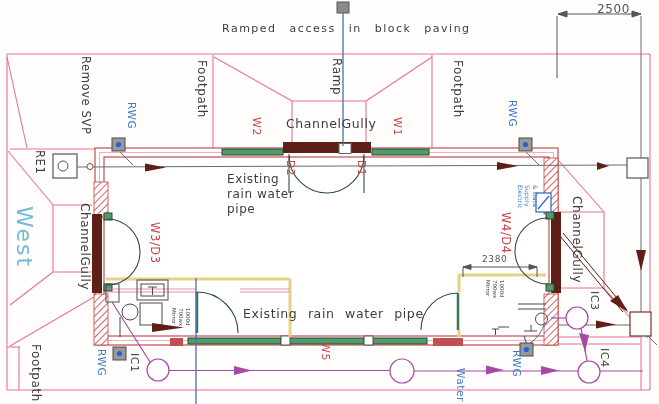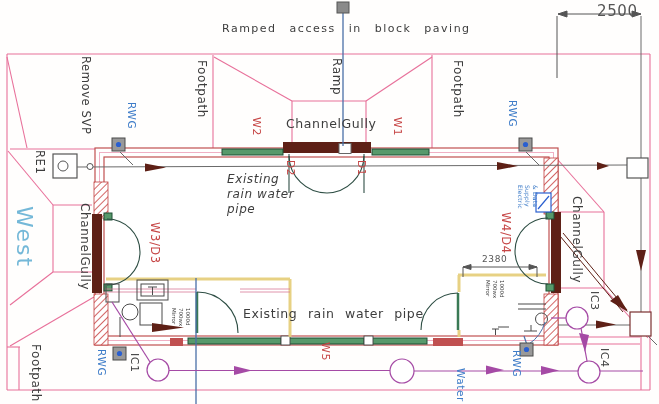--- a/index.html
+++ b/index.html
@@ -222,21 +222,21 @@
   <g fill="#a54aa5">
     <polygon points="234,366 252,370.5 234,375"></polygon>
     <polygon points="486,365.5 504,370 486,374.5"></polygon>
     <polygon points="541,366 559,370.5 541,375"></polygon>
     <polygon points="579,333 589,335 585,352"></polygon>
   </g>
 </svg>
 
 <div class="lbl dkgray" style="left:222px;top:22px;font-size:11px;letter-spacing:1.5px;word-spacing:8px;">Ramped access in block paving</div>
 
-<div class="lbl" style="left:597px;top:2px;font-size:15px;color:#555;">2500</div>
+<div class="lbl" style="left:597px;top:2px;font-size:12px;color:#555;">2500</div>
 
 <div class="lbl v dkgray" style="left:79px;top:56px;font-size:11.5px;height:95px;">Remove SVP</div>
 
 <div class="lbl v dkgray" style="left:194px;top:60px;font-size:12px;height:82px;">Footpath</div>
 
 <div class="lbl v dkgray" style="left:329px;top:58px;font-size:12px;height:46px;">Ramp</div>
 
 <div class="lbl v dkgray" style="left:450px;top:60px;font-size:12px;height:78px;">Footpath</div>
 
 <div class="lbl v blue" style="left:125px;top:102px;font-size:10.5px;height:38px;">RWG</div>
@@ -248,21 +248,21 @@
 <div class="lbl dkgray" style="left:286px;top:116px;font-size:12.5px;">ChannelGully</div>
 
 <div class="lbl v red" style="left:390px;top:117px;font-size:11px;height:28px;">W1</div>
 
 <div class="lbl v dkgray" style="left:33px;top:150px;font-size:11.5px;height:38px;">RE1</div>
 
 <div class="lbl v red" style="left:284px;top:160px;font-size:10.5px;height:28px;">D2</div>
 
 <div class="lbl v red" style="left:355px;top:160px;font-size:10.5px;height:28px;">D1</div>
 
-<div class="lbl dkgray" style="left:227px;top:172px;font-size:12px;font-style:italic;">Existing
+<div class="lbl dkgray" style="left:227px;top:172px;font-size:12px;">Existing
 rain water
 pipe</div>
 
 <div class="lbl v blue" style="left:517px;top:185px;font-size:6px;line-height:1.2;letter-spacing:0.2px;">Electric
 Supply
 &amp; Data</div>
 
 <div class="lbl v west" style="left:10px;top:206px;font-size:22px;height:100px;letter-spacing:2px;">West</div>
 
 <div class="lbl v dkgray" style="left:77px;top:203px;font-size:12px;height:100px;">ChannelGully</div>

